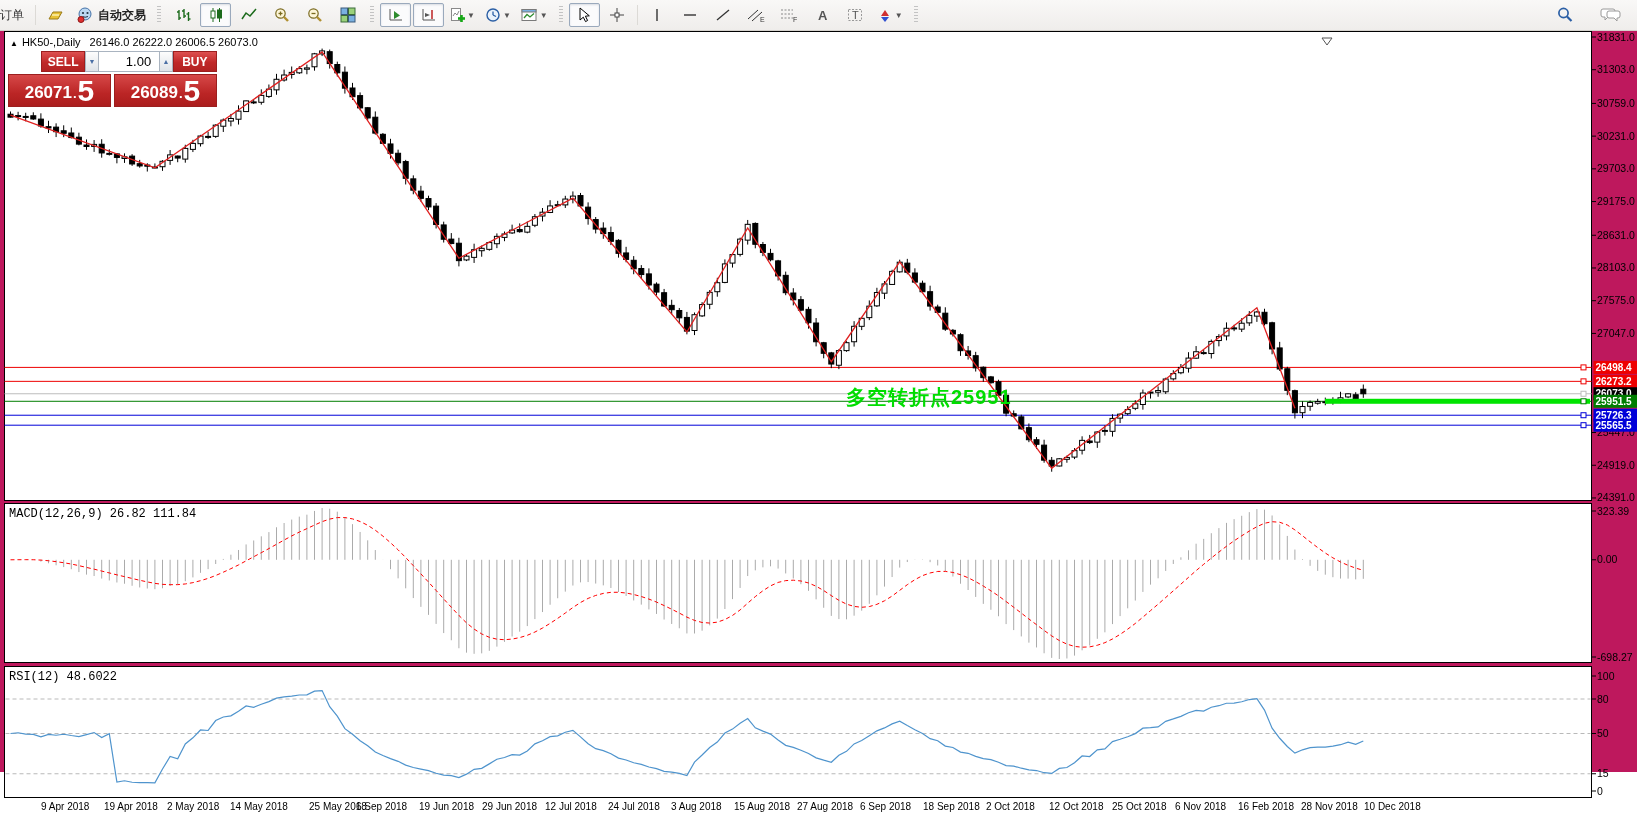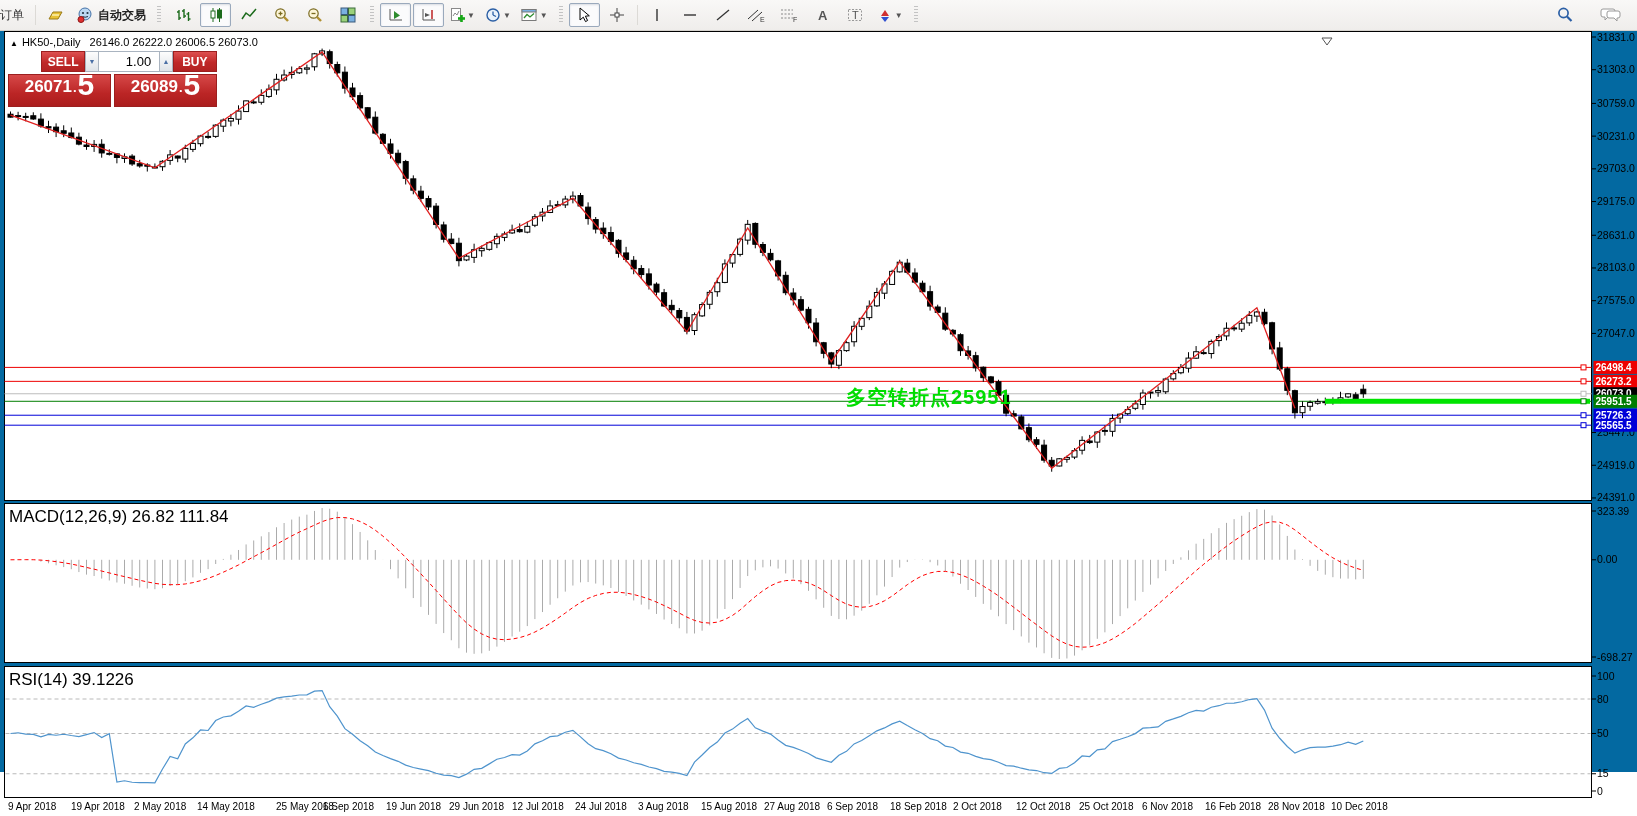--- a/index.html
+++ b/index.html
@@ -1,17 +1,17 @@
 <!DOCTYPE html>
 <html><head>
 <meta charset="utf-8">
 <style>
   html,body{margin:0;padding:0;background:#fff;width:1637px;height:816px;overflow:hidden;
             font-family:"Liberation Sans",sans-serif;-webkit-font-smoothing:antialiased;}
-  #stage{position:absolute;left:0;top:0;width:1637px;height:772px;background:#0369a1;}
+  #stage{position:absolute;left:0;top:0;width:1637px;height:772px;background:#be185d;}
 
   
   .toolbar{position:absolute;left:0;top:0;width:1637px;height:30px;z-index:60;
            background:linear-gradient(#f9f8f7,#efedeb);border-bottom:1px solid #d5d2cd;
            display:flex;align-items:center;}
   .tbtn{height:22px;min-width:23px;padding:0 3px;display:flex;align-items:center;justify-content:center;
         border:1px solid transparent;border-radius:2px;margin:0 1px;font-size:11px;color:#333;cursor:default;}
   .tbtn.pressed{border-color:#9aa9bc;background:#fbfbfc;box-shadow:inset 0 1px 2px rgba(120,130,150,.25);}
   .tbtn.txt{font-size:12px;padding:0 6px;}
   .order-btn{margin-left:-7px;}
@@ -28,49 +28,49 @@
   svg.panel{position:absolute;left:0;background:transparent;z-index:10;}
   #main-svg{top:31px;height:471px;width:1637px;}
   #macd-svg{top:503px;height:161px;width:1637px;}
   #rsi-svg{top:666px;height:132px;width:1637px;}
   svg text{font-family:"Liberation Sans",sans-serif;}
 
   
   .chart-header{position:absolute;left:10px;top:36px;z-index:20;font-size:11px;color:#000;white-space:nowrap;}
   .chart-header .tri{font-size:8px;margin-right:4px;}
   .chart-header .ohlc{margin-left:9px;}
-  .ind-label{position:absolute;left:9px;z-index:20;font-size:17px;color:#000;white-space:nowrap;}
+  .ind-label{position:absolute;left:9px;z-index:20;font-size:12px;color:#000;white-space:nowrap;font-family:Liberation Mono, monospace;}
   #macd-label{top:507px;}
   #rsi-label{top:670px;}
   .annotation{position:absolute;left:846px;top:384px;z-index:25;font-size:20px;font-weight:bold;
               letter-spacing:1px;white-space:nowrap;}
 
   
   .trade-panel{position:absolute;left:8px;top:51px;z-index:30;width:209px;}
   .tp-row1{display:flex;height:21px;margin-left:33px;}
   .tp-sell,.tp-buy{width:53px;display:flex;align-items:center;justify-content:center;color:#fff;
         font-size:12px;font-weight:bold;background:linear-gradient(#dd5050,#c02828 55%,#b22222);
         border:1px solid #9c1f1f;box-sizing:border-box;}
   .tp-step{width:16px;background:linear-gradient(#fdfdfd,#dfe3e8);border:1px solid #aab4c0;
         box-sizing:border-box;display:flex;align-items:center;justify-content:center;color:#4a6fa5;font-size:7px;}
   .tp-vol{width:71px;background:#fff;border:1px solid #aab4c0;border-left:none;border-right:none;
         box-sizing:border-box;display:flex;align-items:center;justify-content:flex-end;
         padding-right:8px;font-size:13px;color:#000;}
   .tp-row2{display:flex;margin-top:2px;height:33px;}
   .tp-price{flex:1;display:flex;align-items:flex-end;justify-content:center;color:#fff;
         background:linear-gradient(#d64848,#bb2525 60%,#ab1d1d);border:1px solid #9c1f1f;
-        box-sizing:border-box;padding-bottom:6px;}
+        box-sizing:border-box;padding-bottom:0;}
   .tp-price + .tp-price{margin-left:3px;}
   .tp-price .main{font-size:17px;font-weight:bold;line-height:26px;}
   .tp-price .dot{font-size:13px;font-weight:bold;margin:0 1px;line-height:24px;}
   .tp-price .big{font-size:30px;font-weight:bold;line-height:30px;}
 
   
   .date-axis{position:absolute;left:0;top:799px;width:1637px;height:17px;z-index:10;}
-  .date-axis span{position:absolute;top:2px;font-size:10px;color:#000;white-space:nowrap;}
+  .date-axis span{position:absolute;top:2px;font-size:10px;color:#000;white-space:nowrap;margin-left:33px;}
 
   .icon-svg{display:block;}
 </style>
 </head>
 <body>
 
 <div id="stage">
 
   <div class="toolbar">
     <div class="tbtn txt order-btn">订单</div>
@@ -931,21 +931,21 @@
       </div>
       <div class="tp-price">
         <span class="main">26089</span>
           <span class="dot">.</span>
           <span class="big">5</span>
       </div>
     </div>
   </div>
 
   <div class="ind-label" id="macd-label">MACD(12,26,9) 26.82 111.84</div>
-  <div class="ind-label" id="rsi-label">RSI(14) 39.1226</div>
+  <div class="ind-label" id="rsi-label">RSI(12) 48.6022</div>
   <div class="annotation" id="annotation" style="color: rgb(0, 221, 0);">多空转折点25951</div>
 
   <div class="date-axis" id="date-axis">
       <span style="left: 8px;">9 Apr 2018</span>
       <span style="left: 71px;">19 Apr 2018</span>
       <span style="left: 134px;">2 May 2018</span>
       <span style="left: 197px;">14 May 2018</span>
       <span style="left: 276px;">25 May 2018</span>
       <span style="left: 323px;">6 Sep 2018</span>
       <span style="left: 386px;">19 Jun 2018</span>

